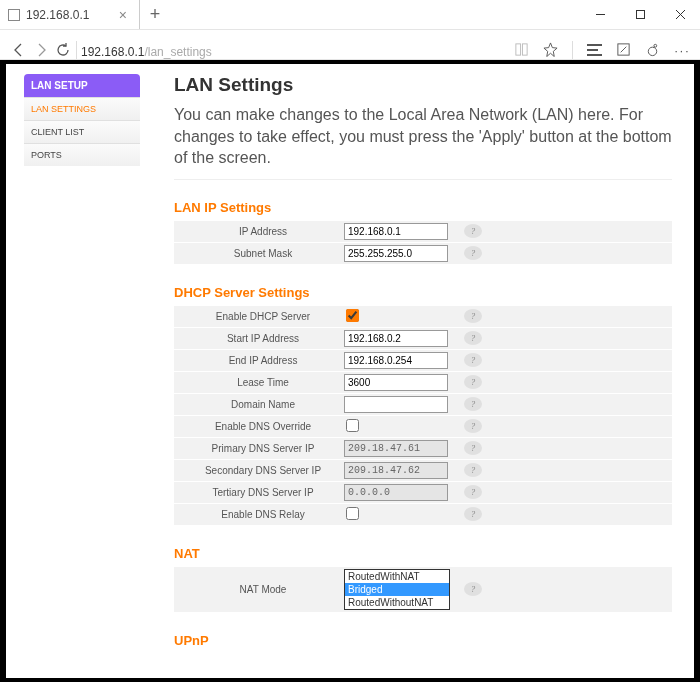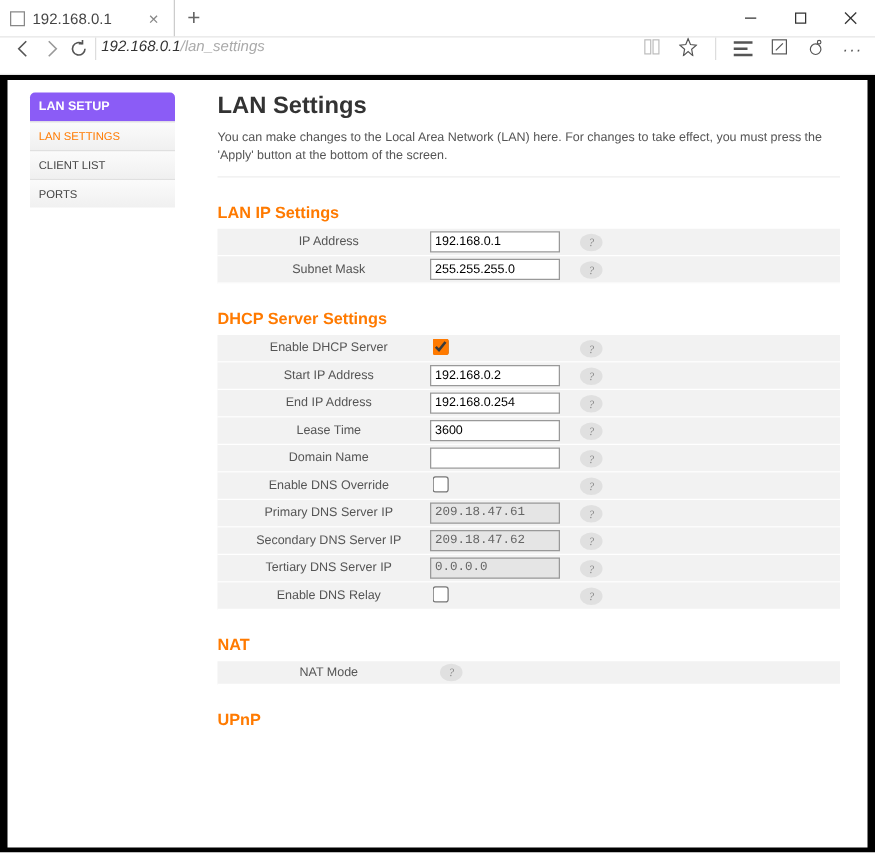--- a/index.html
+++ b/index.html
@@ -10,21 +10,21 @@
   .tab { display: flex; align-items: center; padding: 0 8px; border-right: 1px solid #ccc; gap: 6px; min-width: 140px; }
   .tab .fav { width: 12px; height: 12px; border: 1px solid #888; }
   .tab-title { font-size: 12px; color: #444; }
   .tab-close { color: #888; font-size: 14px; padding: 0 4px; }
   .newtab { width: 30px; display: flex; align-items: center; justify-content: center; color: #666; font-size: 18px; }
   .win-controls { margin-left: auto; display: flex; }
   .win-btn { width: 40px; display: flex; align-items: center; justify-content: center; color: #333; font-size: 12px; }
   .win-btn svg { width: 11px; height: 11px; }
 
   
-  .toolbar { height: 30px; display: flex; align-items: flex-start; gap: 4px; padding: 0 10px; border-bottom: 1px solid #e5e5e5; font-style: italic; }
+  .toolbar { height: 30px; display: flex; align-items: flex-end; gap: 4px; padding: 0 10px; border-bottom: 1px solid #e5e5e5; }
   .nav-btn { width: 18px; height: 18px; display: flex; align-items: center; justify-content: center; color: #555; }
   .nav-btn svg { width: 16px; height: 16px; }
   .addr-sep { width: 1px; height: 18px; background: #ddd; }
   .addr { flex: 1; font-size: 12px; color: #333; }
   .addr .path { color: #aaa; }
   .tool-icons { display: flex; gap: 14px; align-items: center; }
   .tool-icons span, .tool-icons div { color: #555; }
   .tool-svg { width: 15px; height: 15px; }
   .hamburger { width: 15px; height: 12px; display: flex; flex-direction: column; justify-content: space-between; }
   .hamburger div { height: 2px; background: #555; }
@@ -35,21 +35,21 @@
 
   
   .sidebar { width: 116px; flex: 0 0 116px; }
   .side-head { background: #8b5cf6; color: #fff; font-size: 10px; font-weight: bold; padding: 6px 7px; border-radius: 4px 4px 0 0; }
   .side-item { background: linear-gradient(#fbfbfb,#f0f0f0); border-top: 1px solid #e0e0e0; font-size: 9px; padding: 6px 7px; color: #444; }
   .side-item.active { color: #ff7a00; }
 
   
   .content { flex: 1; color: #333; }
   h1 { font-size: 19px; font-weight: bold; margin-bottom: 8px; }
-  .intro { font-size: 10px; color: #555; line-height: 1.35; margin-bottom: 12px; border-bottom: 1px solid #eee; padding-bottom: 10px; }
+  .intro { font-size: 16px; color: #555; line-height: 1.35; margin-bottom: 12px; border-bottom: 1px solid #eee; padding-bottom: 10px; }
   h2 { font-size: 13px; font-weight: bold; color: #ff7a00; margin: 20px 0 6px 0; }
 
   .row { display: flex; align-items: center; background: #f2f2f2; border-bottom: 1px solid #fff; height: 22px; }
   .row .label { width: 170px; padding-left: 8px; font-size: 10px; color: #555; text-align: center; }
   .row .ctrl { width: 112px; }
   .row .help { width: 18px; height: 14px; margin-left: 8px; border-radius: 50%; background: #e0e0e0; color: #888; display: flex; align-items: center; justify-content: center; font-size: 9px; font-style: italic; font-family: serif; }
   .row input[type=text] { width: 104px; height: 17px; font-size: 10px; padding: 0 3px; border: 1px solid #999; background: #fff; }
   .row input[type=text]:disabled { background: #e5e5e5; color: #666; font-family: Liberation Mono, monospace; }
   .row input[type=checkbox] { width: 13px; height: 13px; margin-left: 2px; accent-color: #ff7a00; }
 
@@ -212,20 +212,27 @@
 
     <div class="row">
           <div class="label">Enable DNS Relay</div>
           <div class="ctrl"><input type="checkbox" style=""></div>
           <div class="help">?</div>
         </div>
 
     <h2>NAT</h2>
     <div class="row" style="height:auto;padding:2px 0;">
       <div class="label">NAT Mode</div>
+      <div class="ctrl">
+        <div class="select-open">
+          <div class="select-opt">RoutedWithNAT</div>
+          <div class="select-opt sel">Bridged</div>
+          <div class="select-opt">RoutedWithoutNAT</div>
+        </div>
+      </div>
       <div class="help">?</div>
     </div>
 
     <h2>UPnP</h2>
 
   </div>
 </div>
 </div>
 
 </body></html>

